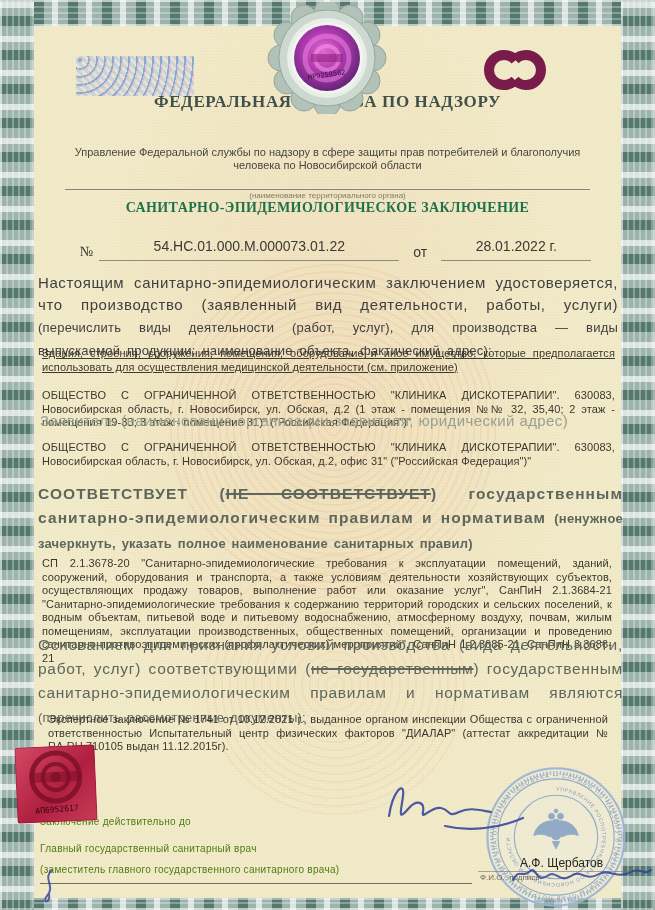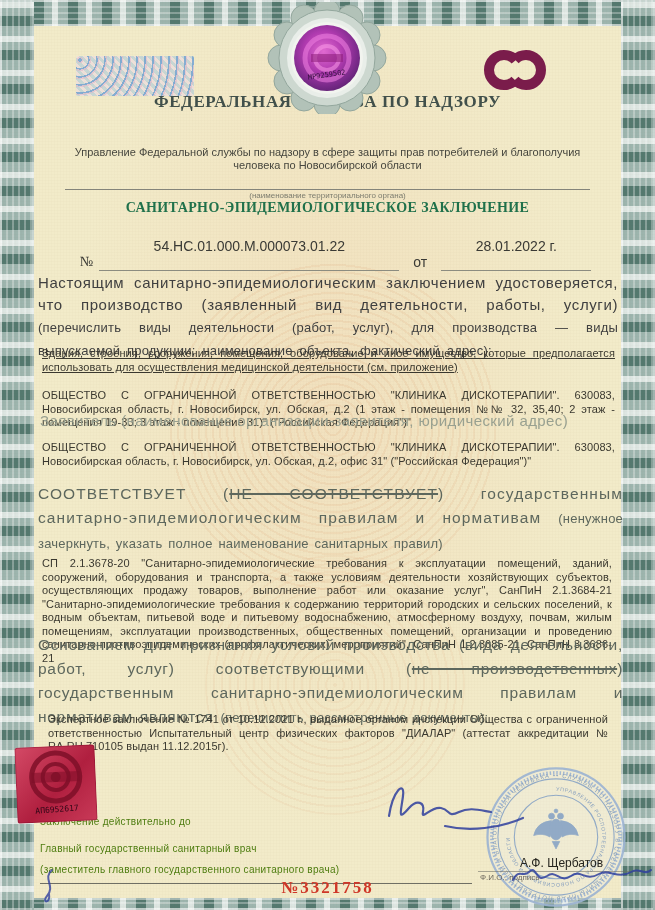--- a/index.html
+++ b/index.html
@@ -39,21 +39,21 @@
         letter-spacing:.6px;color:#41504b;}
   .hdr2{left:0;right:0;top:114px;text-align:center;font-weight:bold;font-size:15px;
         letter-spacing:.4px;color:#41504b;}
   .authority{left:70px;right:70px;top:146px;text-align:center;font-size:11px;line-height:13px;color:#46463e;}
   .rule1{left:65px;top:189px;width:525px;border-top:1px solid #84847a;height:0;}
   .rule1cap{left:65px;top:191px;width:525px;text-align:center;font-size:8px;color:#7c7c6e;}
   .title{left:0;right:0;top:200px;text-align:center;font-weight:bold;font-size:14px;
          letter-spacing:.4px;color:#20714b;}
   .numrow{left:80px;top:238px;width:515px;display:flex;align-items:flex-end;font-size:14px;color:#3a3a35;z-index:3;position:absolute;}
   .numrow .lbl{padding:0 6px 1px 0;}
-  .numcell{border-bottom:1px solid #8c8c80;text-align:center;padding-bottom:16px;}
+  .numcell{border-bottom:1px solid #8c8c80;text-align:center;padding-bottom:6px;}
   .numcell.n1{width:300px;}
   .numcell.n2{width:150px;margin-left:4px;}
   .ot{padding:0 10px 1px 14px;}
   .para{color:#404040;font-size:15px;line-height:22px;letter-spacing:.6px;word-spacing:3px;text-align:justify;}
   .paranote{font-size:13px;letter-spacing:.2px;}
   .small{color:#3a382f;font-size:11px;line-height:13.5px;letter-spacing:.1px;text-align:justify;}
   .applicant{color:#98a090;font-size:15px;letter-spacing:.4px;}
   .bigpara{color:#5d675d;font-size:15.5px;line-height:24px;letter-spacing:1.1px;word-spacing:2px;text-align:justify;}
   .strike{text-decoration:line-through;text-decoration-thickness:2px;}
   .foot{color:#4d7c0f;font-size:10px;letter-spacing:.3px;}
@@ -146,27 +146,27 @@
 
   <div class="abs para" style="left:38px;top:272px;width:580px;">
     <span>Настоящим санитарно-эпидемиологическим заключением удостоверяется, что производство (заявленный вид деятельности, работы, услуги) </span><span class="paranote">(перечислить виды деятельности (работ, услуг), для производства — виды выпускаемой продукции; наименование объекта, фактический адрес):</span>
   </div>
   <div class="abs small" style="left:42px;top:347px;width:573px;text-decoration:underline;">Здания, строения, сооружения, помещения, оборудование и иное имущество, которые предполагается использовать для осуществления медицинской деятельности (см. приложение)</div>
 
   <div class="abs small" style="left:42px;top:389px;width:573px;">ОБЩЕСТВО С ОГРАНИЧЕННОЙ ОТВЕТСТВЕННОСТЬЮ "КЛИНИКА ДИСКОТЕРАПИИ". 630083, Новосибирская область, г. Новосибирск, ул. Обская, д.2 (1 этаж - помещения №№ 32, 35,40; 2 этаж - помещения 19-33; 3 этаж - помещение 31)" ("Российская Федерация")"</div>
   <div class="abs applicant" style="left:40px;top:412px;width:575px;">Заявитель (наименование организации-заявителя, юридический адрес)</div>
   <div class="abs small" style="left:42px;top:441px;width:573px;">ОБЩЕСТВО С ОГРАНИЧЕННОЙ ОТВЕТСТВЕННОСТЬЮ "КЛИНИКА ДИСКОТЕРАПИИ". 630083, Новосибирская область, г. Новосибирск, ул. Обская, д.2, офис 31" ("Российская Федерация")"</div>
 
-  <div class="abs bigpara" style="left:38px;top:482px;width:585px;">
+  <div class="abs bigpara" style="left:38px;top:482px;width:585px;font-weight:bold;">
     <span>СООТВЕТСТВУЕТ (</span><span class="strike">НЕ СООТВЕТСТВУЕТ</span><span>) государственным санитарно-эпидемиологическим правилам и нормативам </span><span class="paranote">(ненужное зачеркнуть, указать полное наименование санитарных правил)</span>
   </div>
   <div class="abs small" style="left:42px;top:557px;width:570px;">СП 2.1.3678-20 "Санитарно-эпидемиологические требования к эксплуатации помещений, зданий, сооружений, оборудования и транспорта, а также условиям деятельности хозяйствующих субъектов, осуществляющих продажу товаров, выполнение работ или оказание услуг", СанПиН 2.1.3684-21 "Санитарно-эпидемиологические требования к содержанию территорий городских и сельских поселений, к водным объектам, питьевой воде и питьевому водоснабжению, атмосферному воздуху, почвам, жилым помещениям, эксплуатации производственных, общественных помещений, организации и проведению санитарно-противоэпидемических (профилактических) мероприятий", СанПиН 1.2.3685-21, СанПиН 3.3686-21</div>
 
   <div class="abs bigpara" style="left:38px;top:633px;width:585px;letter-spacing:.7px;">
-    <span>Основанием для признания условий производства (вида деятельности, работ, услуг) соответствующими (</span><span class="strike">не производственных</span><span>) государственным санитарно-эпидемиологическим правилам и нормативам являются </span><span class="paranote">(перечислить рассмотренные документы):</span>
+    <span>Основанием для признания условий производства (вида деятельности, работ, услуг) соответствующими (</span><span class="strike">не государственным</span><span>) государственным санитарно-эпидемиологическим правилам и нормативам являются </span><span class="paranote">(перечислить рассмотренные документы):</span>
   </div>
   <div class="abs small" style="left:48px;top:713px;width:560px;">Экспертное заключение № 1741 от 10.12.2021 г., выданное органом инспекции Общества с ограниченной ответственностью Испытательный центр физических факторов "ДИАЛАР" (аттестат аккредитации № RA.RU.710105 выдан 11.12.2015г).</div>
 
   <div class="abs redstamp">
     <svg width="80" height="76" viewBox="0 0 80 76">
       <circle cx="40" cy="31" r="24" fill="none" stroke="#7e0f28" stroke-width="5" opacity=".85"></circle>
       <circle cx="40" cy="31" r="13" fill="none" stroke="#7e0f28" stroke-width="4" opacity=".85"></circle>
       <rect x="16" y="26" width="48" height="10" fill="rgba(126,15,40,.55)"></rect>
       <circle cx="40" cy="31" r="5" fill="#7e0f28" opacity=".8"></circle>
       <text x="40" y="66" text-anchor="middle" font-size="8" fill="#2f0716" font-family="DejaVu Sans Mono, monospace" transform="rotate(-2 40 66)">АП6952617</text>
@@ -218,15 +218,14 @@
   <svg class="abs sig" style="left:505px;top:850px;" width="150" height="45" viewBox="0 0 150 45">
     <g fill="none" stroke="#2f3f9e" stroke-width="2" stroke-linecap="round" opacity=".85">
       <path d="M8,30 C14,18 18,28 24,22 C32,14 30,34 42,26 C52,19 54,34 66,26 C76,19 80,32 94,24 C104,18 112,30 126,22 C134,17 140,26 146,20"></path>
     </g>
   </svg>
 
   <svg class="abs sig" style="left:34px;top:866px;" width="34" height="42" viewBox="0 0 34 42">
     <path d="M18,4 C8,12 22,20 13,30 C7,37 17,38 15,28" fill="none" stroke="#2f3f9e" stroke-width="2" stroke-linecap="round" opacity=".8"></path>
   </svg>
 
-  <div class="abs serif serial">№3321758</div>
 
 </div>
 
 </body></html>

